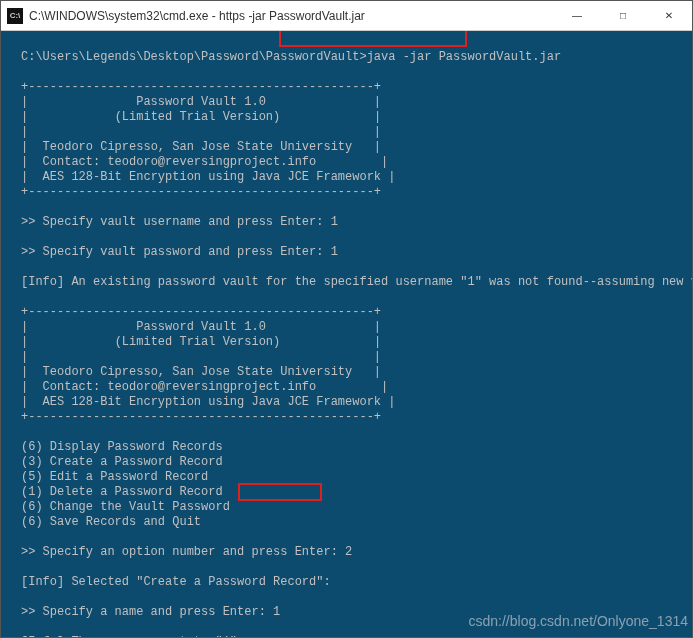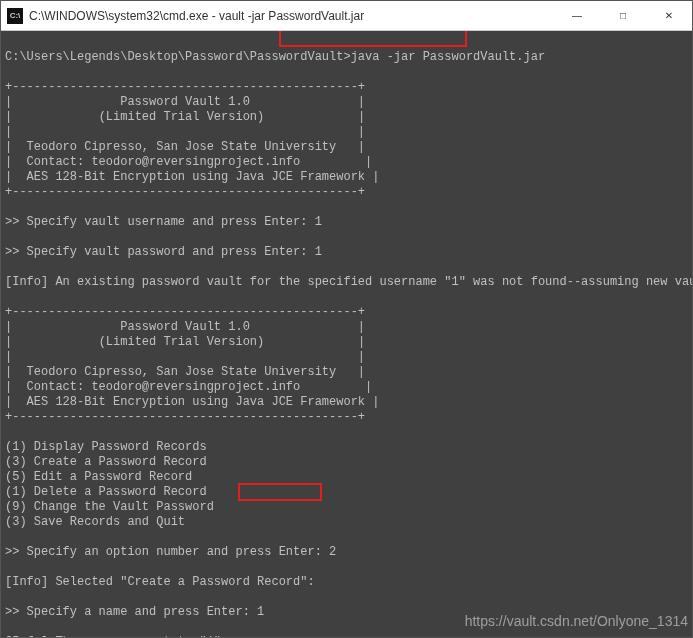--- a/index.html
+++ b/index.html
@@ -47,23 +47,23 @@
   .win-btn {
     width: 46px; height: 30px;
     display: flex; align-items: center; justify-content: center;
     font-family: "Segoe UI", sans-serif;
     font-size: 10px;
     color: #333;
     cursor: pointer;
   }
   .terminal {
     flex: 1;
-    background: #404040;
+    background: #0c4a6e;
     color: #c0c0c0;
-    padding: 4px 4px;
+    padding: 4px 20px;
     white-space: pre;
     font-family: "NSimSun","SimSun","Consolas","Courier New", monospace;
     font-size: 12px;
     line-height: 15px;
     overflow: hidden;
     position: relative;
   }
   .red-box {
     border: 2px solid #e02020;
     position: absolute;
@@ -79,21 +79,21 @@
     pointer-events: none;
   }
 </style>
 </head>
 <body>
 
 <div class="window">
   <div class="titlebar">
     <div class="titlebar-left">
       <span class="app-icon">C:\</span>
-      <span>C:\WINDOWS\system32\cmd.exe - vault  -jar PasswordVault.jar</span>
+      <span>C:\WINDOWS\system32\cmd.exe - https  -jar PasswordVault.jar</span>
     </div>
     <div class="window-controls">
       <div class="win-btn">—</div>
       <div class="win-btn">□</div>
       <div class="win-btn close">✕</div>
     </div>
   </div>
 
   <div class="terminal">
 <span><span>C:\Users\Legends\Desktop\Password\PasswordVault&gt;</span><span>java -jar PasswordVault.jar</span></span>
@@ -115,41 +115,41 @@
 
 <span>+------------------------------------------------+</span>
 |               <span>Password Vault 1.0</span>               |
 |            <span>(Limited Trial Version)</span>             |
 |                                                |
 |  <span>Teodoro Cipresso, San Jose State University</span>   |
 |  <span>Contact: teodoro@reversingproject.info</span>         |
 |  <span>AES 128-Bit Encryption using Java JCE Framework</span> |
 <span>+------------------------------------------------+</span>
 
-<span>(1) Display Password Records</span>
+<span>(6) Display Password Records</span>
 <span>(3) Create a Password Record</span>
 <span>(5) Edit a Password Record</span>
 <span>(1) Delete a Password Record</span>
-<span>(9) Change the Vault Password</span>
-<span>(3) Save Records and Quit</span>
+<span>(6) Change the Vault Password</span>
+<span>(6) Save Records and Quit</span>
 
 <span>&gt;&gt; Specify an option number and press Enter: 2</span>
 
 <span>[Info] Selected "Create a Password Record":</span>
 
 <span>&gt;&gt; Specify a name and press Enter: 1</span>
 
 <span>[Info] The name was set to "1".</span>
 
 
 
 
 
 
 
 
 
 
     <div class="red-box" style="left:278px; top:-2px; width:188px; height:18px;"></div>
     <div class="red-box" style="left:237px; top:452px; width:84px; height:18px;"></div>
-    <div class="watermark">https://vault.csdn.net/Onlyone_1314</div>
+    <div class="watermark">csdn://blog.csdn.net/Onlyone_1314</div>
   </div>
 </div>
 
 </body></html>

